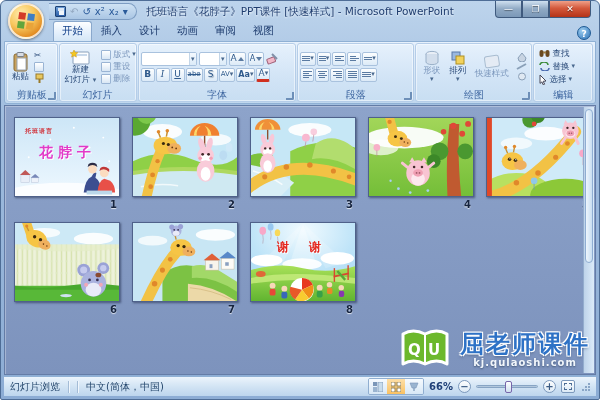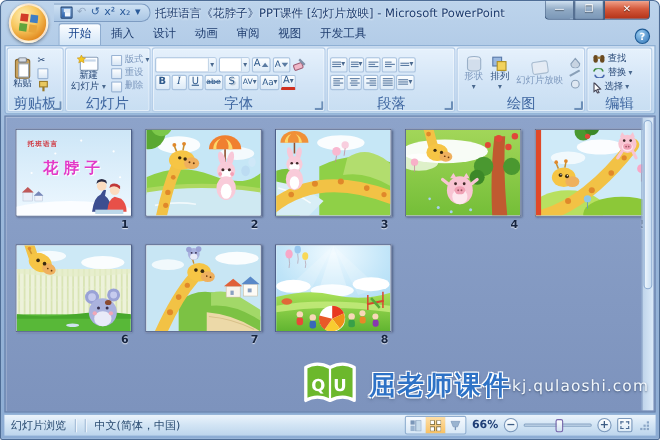--- a/index.html
+++ b/index.html
@@ -30,21 +30,21 @@
   .tab{font-size:10.5px;color:#1e3c6e;padding:2px 8px 3px;border-radius:3px 3px 0 0;white-space:nowrap;cursor:default;}
   .tab.active{background:linear-gradient(#fdfeff,#e3effb 60%,#d4e6f6);border:1px solid #8aa8cc;border-bottom:none;color:#15428b;}
   .helpbtn{position:absolute;right:8px;bottom:1px;width:14px;height:14px;border-radius:50%;color:#fff;font-weight:bold;
     font-size:9px;text-align:center;line-height:14px;background:radial-gradient(circle at 35% 30%,#9ccdf0,#2f74b8);border:1px solid #1d5a94;}
   
   .ribbon{position:absolute;left:3px;right:3px;top:40px;height:63px;display:flex;align-items:stretch;
     background:linear-gradient(#e7f1fc,#d3e5f6 55%,#c0d7ee);border:1px solid #8fb0d4;border-radius:0 0 3px 3px;padding:1px;}
   .grp{position:relative;margin-right:1px;border:1px solid #b5cde8;border-radius:3px;display:flex;flex-direction:column;
     background:linear-gradient(#e6f1fc,#d2e4f6 58%,#c8def2);box-shadow:inset 0 0 0 1px rgba(255,255,255,.5);}
   .grp-body{flex:1;display:flex;align-items:center;padding:1px 2px;overflow:hidden;}
-  .grp-label{height:12px;font-size:13px;color:#3e66a0;text-align:center;line-height:12px;white-space:nowrap;}
+  .grp-label{height:12px;font-size:10px;color:#3e66a0;text-align:center;line-height:12px;white-space:nowrap;}
   .launcher{position:absolute;right:1px;bottom:1px;width:8px;height:8px;border-right:2px solid #6d8fb8;border-bottom:2px solid #6d8fb8;border-radius:0 0 2px 0;}
   .bigbtn{display:flex;flex-direction:column;align-items:center;justify-content:center;font-size:8.5px;color:#2a4a78;
     border:1px solid transparent;border-radius:3px;padding:1px 2px;line-height:1.15;text-align:center;white-space:nowrap;}
   .bigbtn .lbl{white-space:nowrap;}
   .minicol{display:flex;flex-direction:column;justify-content:center;gap:1px;margin-left:2px;}
   .minibtn{display:flex;align-items:center;gap:2px;font-size:8.5px;color:#7d98bd;line-height:11px;white-space:nowrap;}
   .minibtn.en{color:#2a4a78;}
   .sq{display:inline-block;width:10px;height:10px;border:1px solid #9ab4d4;background:linear-gradient(#fff,#d8e6f4);border-radius:1px;}
   .dd{font-size:7px;color:#49688e;}
   .fbtn{min-width:14px;height:14px;border:1px solid #a9c2de;border-radius:2px;background:linear-gradient(#fcfeff,#dceaf7);
@@ -67,24 +67,24 @@
   .num{font-size:10px;font-weight:bold;color:#16243f;text-align:right;padding:2px 3px 0 0;
     text-shadow:0 1px 1px rgba(255,255,255,.75);}
   .overlay{position:absolute;z-index:3;white-space:nowrap;}
   .s1-tag{left:10px;top:9px;font-size:6px;font-weight:bold;color:#d03038;letter-spacing:1px;}
   .s1-title{left:24px;top:26px;font-size:14px;font-weight:bold;color:#e23ac8;letter-spacing:5px;text-shadow:1px 1px 0 #fff;}
   .s8-title{left:0;right:0;top:16px;text-align:center;font-size:12px;font-weight:bold;color:#e42820;letter-spacing:8px;text-shadow:1px 1px 0 rgba(255,255,255,.85);}
   .vscroll{position:absolute;right:1px;top:1px;bottom:1px;width:11px;background:linear-gradient(90deg,#bed3ea,#dcebf9);border-left:1px solid #93accd;}
   .vthumb{margin:2px 1px;height:58%;background:linear-gradient(90deg,#eef6fd,#c9def2);border:1px solid #8fadd2;border-radius:4px;}
   
   .wm{position:absolute;right:5px;bottom:2px;display:flex;align-items:center;gap:7px;z-index:5;}
-  .wm-col{display:flex;align-items:flex-end;line-height:1;justify-content:center;}
+  .wm-col{display:flex;flex-direction:column;align-items:flex-end;line-height:1;justify-content:center;}
   .wm-title{font-size:24px;font-weight:bold;color:#2e72c6;letter-spacing:2px;
     text-shadow:-1px -1px 0 #fff,1px -1px 0 #fff,-1px 1px 0 #fff,1px 1px 0 #fff,0 2px 3px rgba(40,60,90,.5);}
-  .wm-url{font-size:14px;font-weight:normal;color:#f2f7fc;margin-top:2px;letter-spacing:1px;
+  .wm-url{font-size:10px;font-weight:bold;color:#f2f7fc;margin-top:2px;letter-spacing:1px;
     text-shadow:0 1px 2px rgba(50,70,100,.8);align-self:center;}
   
   .statusbar{position:absolute;left:3px;right:3px;bottom:3px;height:20px;display:flex;align-items:center;
     background:linear-gradient(#ecf4fc,#d2e4f4 50%,#bdd5ed);border-top:1px solid #8fb0d4;font-size:10px;color:#26486e;padding:0 6px;gap:8px;}
   .sep{width:1px;height:12px;background:#a4bcd6;box-shadow:1px 0 0 #f0f6fc;}
   .sb-right{margin-left:auto;display:flex;align-items:center;gap:5px;}
   .viewgrp{display:flex;border:1px solid #90aed0;border-radius:2px;overflow:hidden;}
   .viewbtn{width:18px;height:15px;display:flex;align-items:center;justify-content:center;background:linear-gradient(#f6fafe,#d8e8f6);}
   .viewbtn.active{background:linear-gradient(#fddfa8,#f9c163);}
   .zoombtn{width:13px;height:13px;border-radius:50%;border:1px solid #7c99bc;background:linear-gradient(#fdfefe,#dceaf6);
@@ -112,36 +112,35 @@
       </svg>
     </div>
     <div class="qat">
       <span class="save-shape"></span>
       <span class="qicon gray">↶</span>
       <span class="qicon">↺</span>
       <span class="qicon">x²</span>
       <span class="qicon">x₂</span>
       <span class="qicon">▾</span>
     </div>
-    <div class="title-text">托班语言《花脖子》PPT课件 [幻灯片放映] - Microsoft PowerPoint</div>
+    <div class="title-text">托班语言《花脖子》PPT课件 [快速样式] - Microsoft PowerPoint</div>
     <div class="winbtns">
       <div class="winbtn min">—</div>
       <div class="winbtn">❐</div>
       <div class="winbtn close">✕</div>
     </div>
   </div>
 
   <div class="tabrow">
     <div class="tab active">开始</div>
     <div class="tab">插入</div>
     <div class="tab">设计</div>
     <div class="tab">动画</div>
     <div class="tab">审阅</div>
     <div class="tab">视图</div>
-    <div class="tab">开发工具</div>
     <div class="helpbtn">?</div>
   </div>
 
   <div class="ribbon">
 
     <div class="grp" style="width:52px;">
       <div class="grp-body">
         <div class="bigbtn">
           <svg width="16" height="20" viewBox="0 0 16 20">
             <rect x="1" y="2" width="13" height="17" rx="2" fill="#c8a25e" stroke="#8a6a30"></rect>
@@ -218,21 +217,21 @@
         <div style="display:flex;gap:1px;align-items:center;">
           <span class="fbtn" style="font-weight:bold;">B</span>
           <span class="fbtn" style="font-style:italic;font-family:'DejaVu Serif',serif;">I</span>
           <span class="fbtn" style="text-decoration:underline;">U</span>
           <span class="fbtn" style="font-size:7px;text-decoration:line-through;">abe</span>
           <span class="fbtn" style="text-shadow:1px 1px 1px #9ab;">S</span>
           <span class="fbtn" style="font-size:7px;">
               <span>AV</span>
               <span class="dd">▾</span>
             </span>
-          <span class="fbtn" style="font-size:8px;">
+          <span class="fbtn" style="font-size:8px;font-weight:bold;">
               <span>Aa</span>
               <span class="dd">▾</span>
             </span>
           <span class="fbtn" style="border-bottom:3px solid #d03020;">
               <span>A</span>
               <span class="dd">▾</span>
             </span>
         </div>
       </div>
       <div class="grp-label">字体</div>
@@ -320,21 +319,21 @@
                 <i style="width:9px;"></i>
               </span>
               <span class="dd">▾</span>
             </span>
         </div>
       </div>
       <div class="grp-label">段落</div>
       <div class="launcher"></div>
     </div>
 
-    <div class="grp" style="width:118px;">
+    <div class="grp" style="width:118px;font-family:Liberation Serif, serif;">
       <div class="grp-body" style="justify-content:space-around;">
         <div class="bigbtn" style="color:#7d98bd;">
           <svg width="18" height="16" viewBox="0 0 18 16">
             <ellipse cx="9" cy="4" rx="6" ry="2.6" fill="#e8eef6" stroke="#9ab0c8"></ellipse>
             <path d="M3 4 v8 a6 2.6 0 0 0 12 0 v-8" fill="#d2deec" stroke="#9ab0c8"></path>
           </svg>
           <span class="lbl">形状</span>
           <span class="dd">▾</span>
         </div>
         <div class="bigbtn">
@@ -342,21 +341,21 @@
             <rect x="2" y="2" width="8" height="8" fill="#9ab8e0" stroke="#5878a8"></rect>
             <rect x="6" y="6" width="8" height="8" fill="#f2d25c" stroke="#b09020"></rect>
           </svg>
           <span class="lbl">排列</span>
           <span class="dd">▾</span>
         </div>
         <div class="bigbtn" style="color:#7d98bd;">
           <svg width="18" height="15" viewBox="0 0 18 15">
             <rect x="2" y="2" width="14" height="11" rx="2" fill="#e4ebf4" stroke="#a8bcd0" transform="rotate(-8 9 8)"></rect>
           </svg>
-          <span class="lbl">幻灯片放映</span>
+          <span class="lbl">快速样式</span>
         </div>
         <div class="minicol">
           <svg width="12" height="10" viewBox="0 0 12 10">
               <path d="M2 6 L6 1 l4 5 a3 3 0 0 1-8 0z" fill="#c8d4e2" stroke="#8aa0b8"></path>
             </svg>
           <svg width="12" height="8" viewBox="0 0 12 8">
               <path d="M1 6 L10 1" stroke="#8aa0b8" stroke-width="2"></path>
             </svg>
           <svg width="12" height="9" viewBox="0 0 12 9">
               <circle cx="6" cy="4.5" r="3.5" fill="#dfe8f2" stroke="#8aa0b8"></circle>
@@ -743,20 +742,21 @@
               <circle cx="34" cy="67" r="3" fill="#f8d8b8"></circle>
                 <rect x="31" y="70" width="6" height="7" rx="2" fill="#3868b8"></rect>
               <circle cx="70" cy="66" r="3" fill="#f8d8b8"></circle>
                 <rect x="67" y="69" width="6" height="7" rx="2" fill="#38a048"></rect>
               <circle cx="80" cy="63" r="2.8" fill="#f8d8b8"></circle>
                 <rect x="77.5" y="66" width="5.5" height="6.5" rx="2" fill="#e88828"></rect>
               <circle cx="92" cy="66" r="2.8" fill="#f8d8b8"></circle>
                 <rect x="89.5" y="69" width="5.5" height="6.5" rx="2" fill="#8838b0"></rect>
               <ellipse cx="10" cy="52" rx="5" ry="3" fill="#e06838"></ellipse>
             </svg>
+            <div class="overlay s8-title">谢 谢</div>
           </div>
           <div class="num">8</div>
         </div>
       </div>
     </div>
 
     <div class="wm">
       <svg width="54" height="44" viewBox="0 0 54 44">
         <path d="M4 6 Q14 0 26 6 Q38 0 48 6 L48 36 Q38 30 26 36 Q14 30 4 36 Z" fill="#6cb82c" stroke="#fff" stroke-width="3" stroke-linejoin="round"></path>
         <path d="M26 6 V36" stroke="#fff" stroke-width="2"></path>

